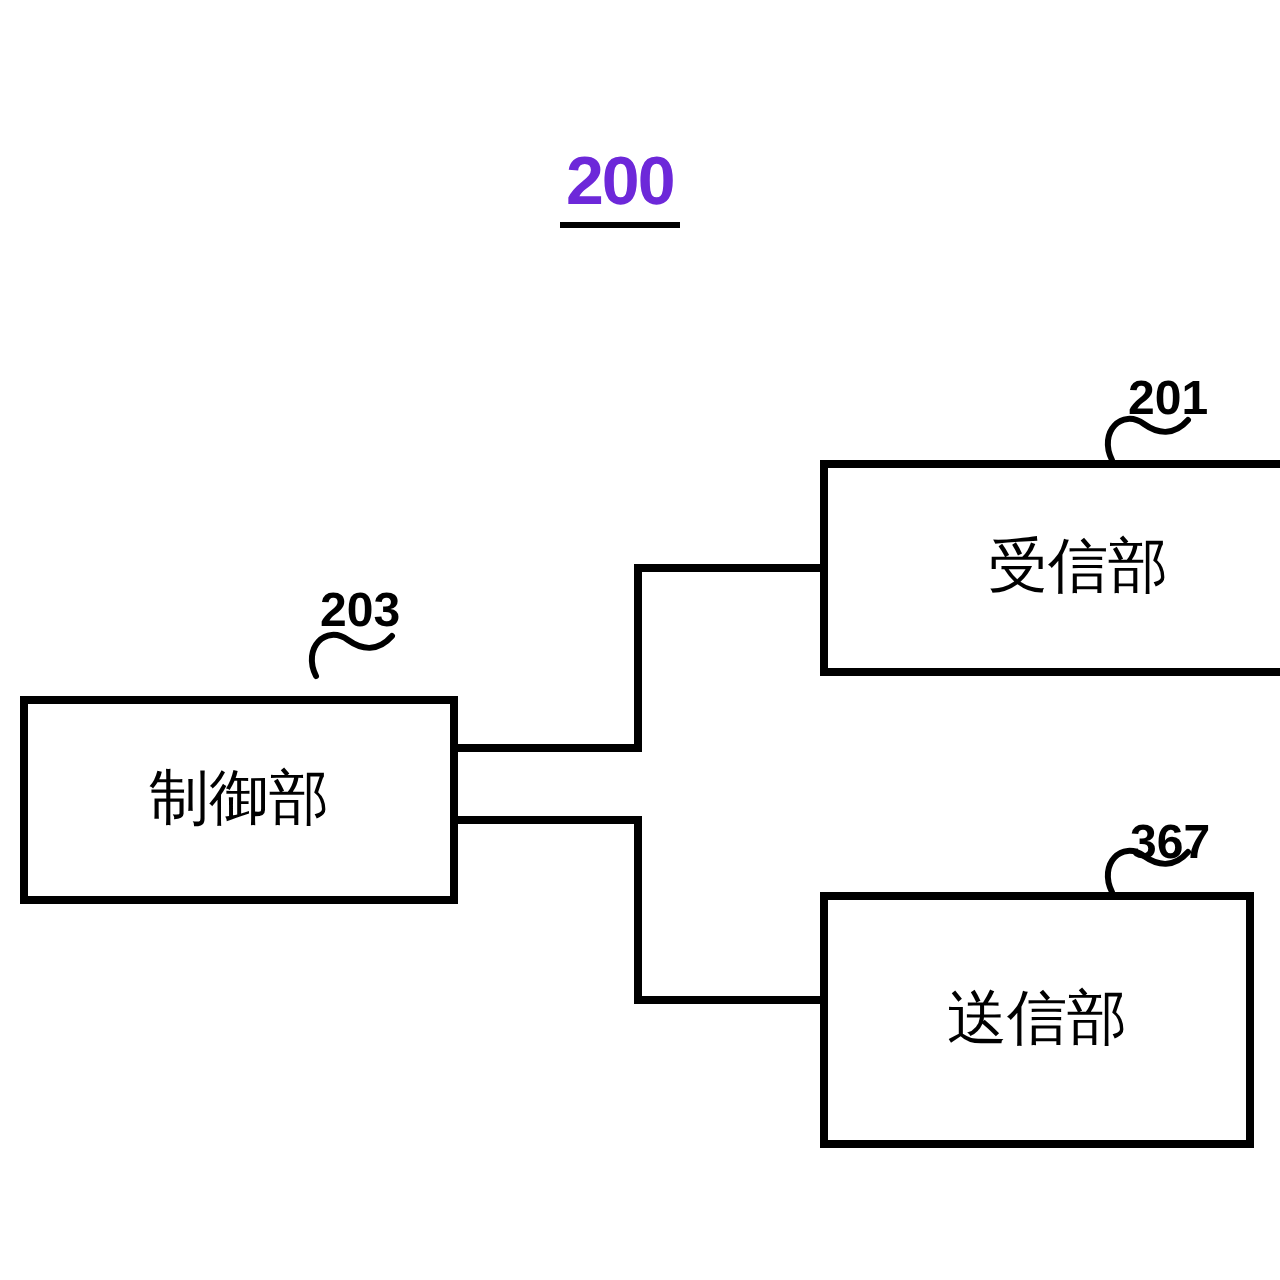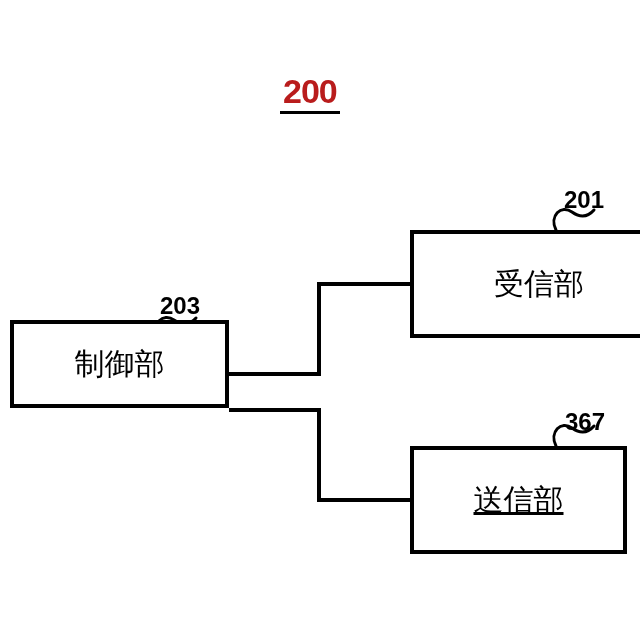--- a/index.html
+++ b/index.html
@@ -17,21 +17,21 @@
     color: #000;
   }
   .fig-title {
     position: absolute;
     left: 280px;
     top: 74px;
     font-size: 34px;
     font-weight: 600;
     line-height: 1;
     letter-spacing: -1px;
-    color: #b91c1c;
+    color: #6d28d9;
     border-bottom: 3px solid #000;
     padding: 0 3px 3px 3px;
   }
   .diagram-svg {
     position: absolute;
     left: 0;
     top: 0;
     width: 640px;
     height: 640px;
   }
@@ -43,23 +43,23 @@
   .squiggle  { stroke-width: 3px; stroke-linecap: round; }
   .box {
     position: absolute;
     box-sizing: border-box;
     border: 4px solid #000;
     background: #ffffff;
     display: flex;
     align-items: center;
     justify-content: center;
   }
-  .box-control     { left: 10px;  top: 320px; width: 219px; height: 88px; }
+  .box-control     { left: 10px;  top: 348px; width: 219px; height: 104px; }
   .box-receiver    { left: 410px; top: 230px; width: 258px; height: 108px; }
-  .box-transmitter { left: 410px; top: 446px; width: 217px; height: 108px; text-decoration: underline; }
+  .box-transmitter { left: 410px; top: 446px; width: 217px; height: 128px; }
   .box-label {
     font-size: 30px;
     line-height: 1;
     color: #000;
     white-space: nowrap;
   }
   .ref-label {
     position: absolute;
     font-size: 24px;
     font-weight: 600;

